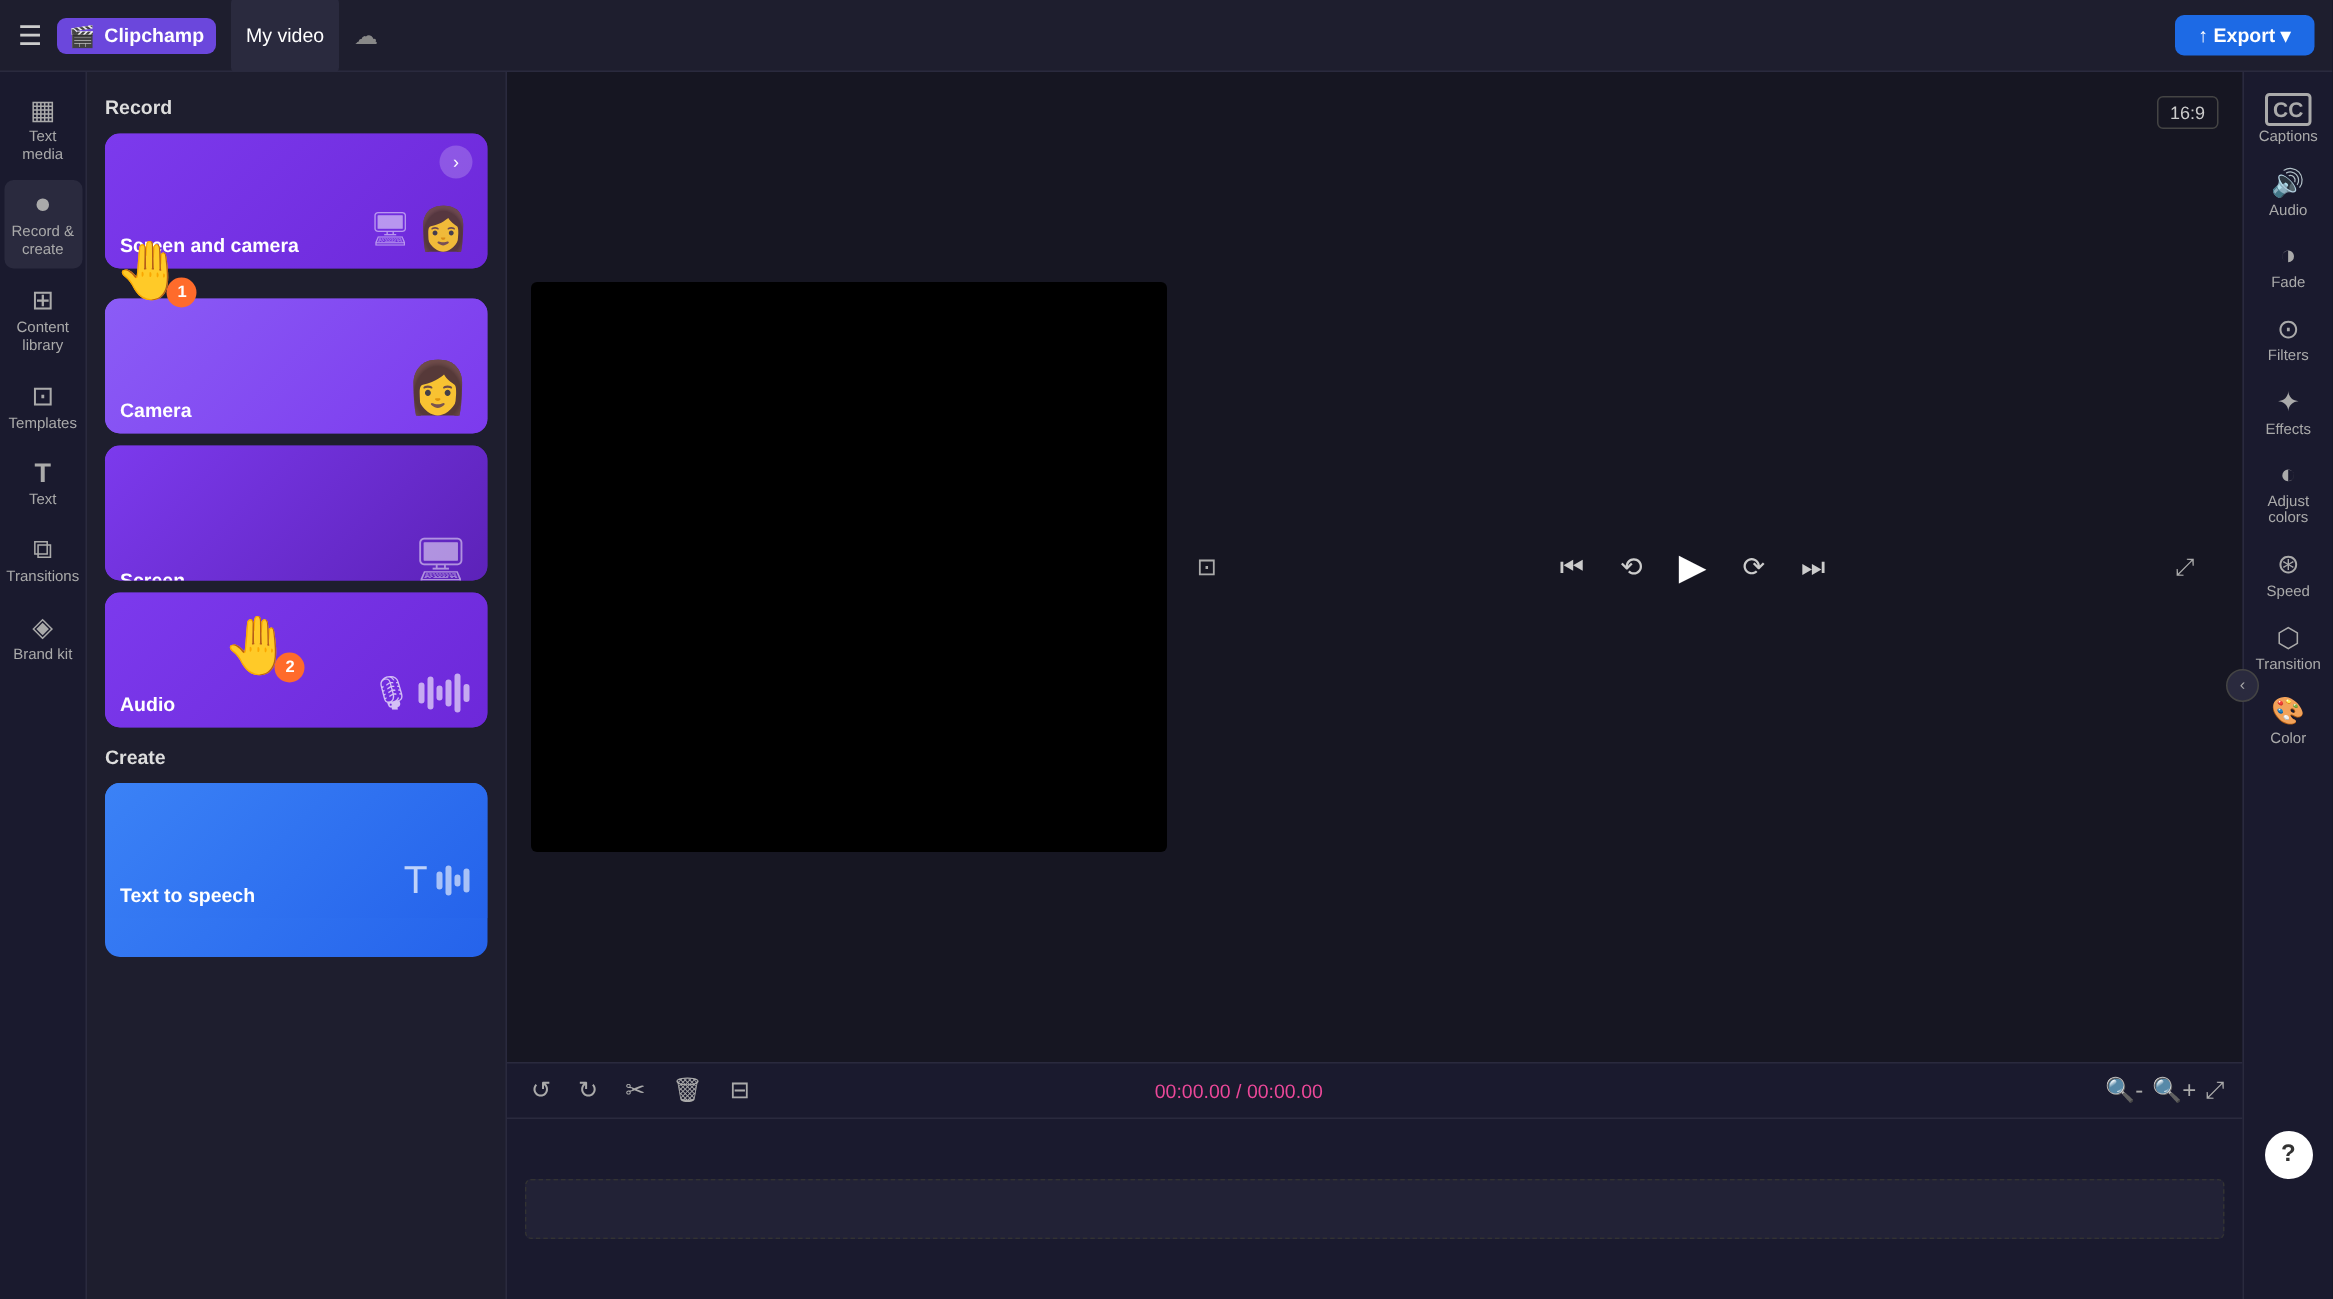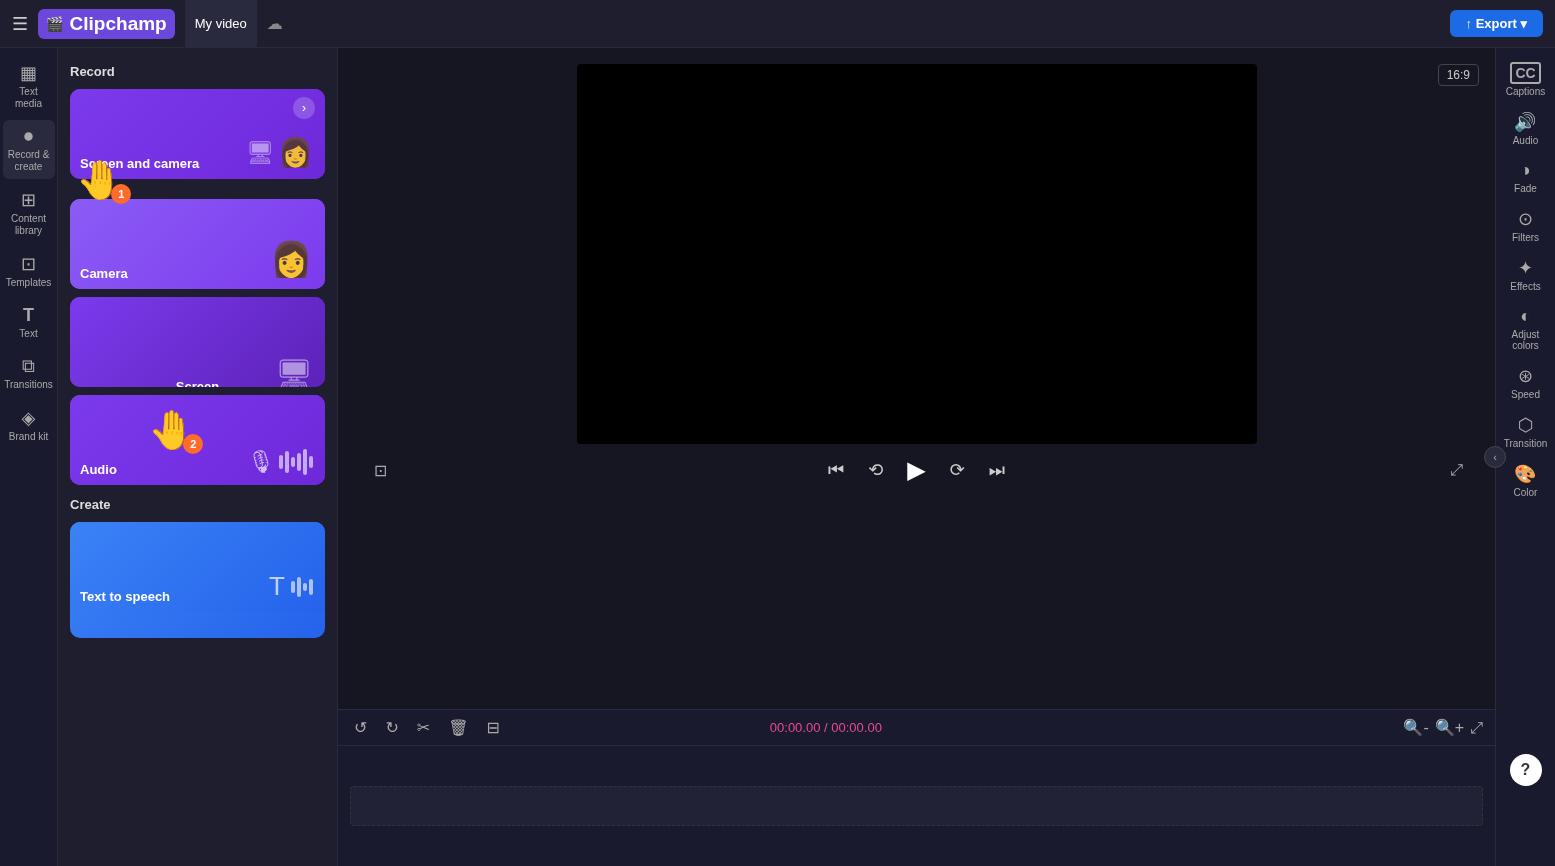--- a/index.html
+++ b/index.html
@@ -25,21 +25,21 @@
       border-bottom: 1px solid #2a2a3e;
       flex-shrink: 0;
     }
     .topbar-left { display: flex; align-items: center; gap: 10px; flex: 1; }
     .hamburger-icon { color: #ccc; font-size: 18px; cursor: pointer; }
     .brand-logo {
       display: flex; align-items: center; gap: 6px;
       background: #6b47dc; border-radius: 6px; padding: 4px 8px;
     }
     .brand-logo-icon { font-size: 14px; }
-    .brand-name { font-size: 19px; font-weight: 600; color: #fff; }
+    .brand-name { font-size: 13px; font-weight: 600; color: #fff; }
     .project-title {
       background: #2a2a3e; border: none; color: #fff;
       font-size: 13px; padding: 18px 10px; border-radius: 4px;
       cursor: pointer;
     }
     .cloud-icon { color: #888; font-size: 16px; }
     .topbar-right { display: flex; align-items: center; gap: 8px; }
     .export-btn {
       background: #1d6ae5; color: #fff; border: none;
       padding: 6px 16px; border-radius: 6px; font-size: 13px;
@@ -118,23 +118,23 @@
     
     .center-area {
       flex: 1;
       display: flex;
       flex-direction: column;
       background: #161622;
     }
     .preview-area {
       flex: 1;
       display: flex;
-      flex-direction: column;
+      flex-direction: row;
       align-items: center;
-      justify-content: flex-start;
+      justify-content: center;
       position: relative;
       padding: 16px;
     }
     .preview-top-right {
       position: absolute; top: 16px; right: 16px;
       display: flex; align-items: center; gap: 8px;
     }
     .aspect-ratio-btn {
       background: transparent; border: 1px solid #444; color: #ccc;
       padding: 3px 8px; border-radius: 4px; font-size: 12px; cursor: pointer;
@@ -317,21 +317,21 @@
     <div class="record-card card-camera" style="position:relative;margin-top:20px;">
       <div class="record-card-bg card-camera" style="position:relative;width:100%;height:90px;">
         <span class="record-card-label">Camera</span>
         <div class="card-inner-deco">
           <span style="font-size:34px;color:rgba(210,160,240,0.95);">👩</span>
         </div>
       </div>
     </div>
 
     <div class="record-card card-screen" style="position:relative;">
-      <div class="record-card-bg card-screen" style="position:relative;width:100%;height:105px;justify-content:center;">
+      <div class="record-card-bg card-screen" style="position:relative;width:100%;height:105px;">
         <span class="record-card-label">Screen</span>
         <div class="card-inner-deco">
           <span style="font-size:30px;color:rgba(255,255,255,0.5);">🖥</span>
         </div>
       </div>
     </div>
 
     <div class="record-card card-audio" style="position:relative;">
       <div class="record-card-bg card-audio" style="position:relative;width:100%;height:90px;">
         <span class="record-card-label">Audio</span>

